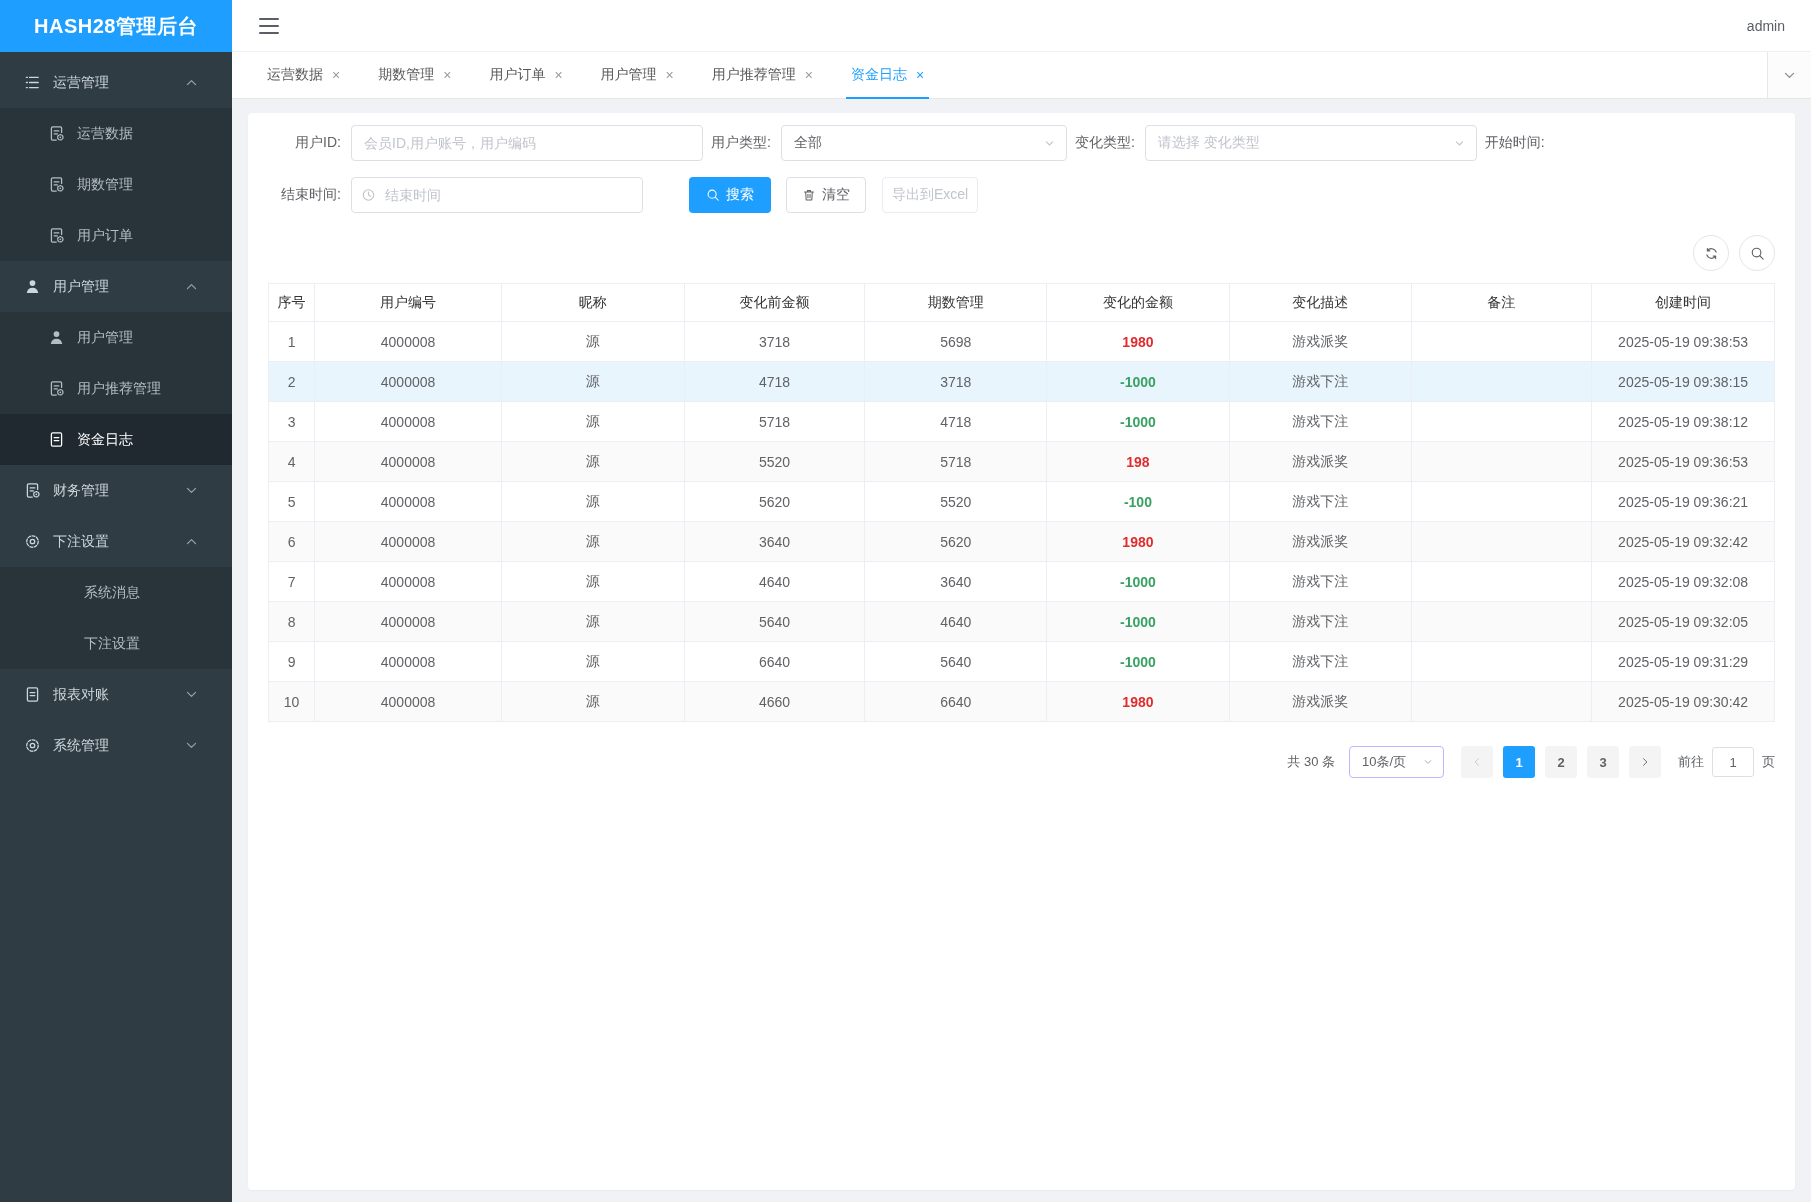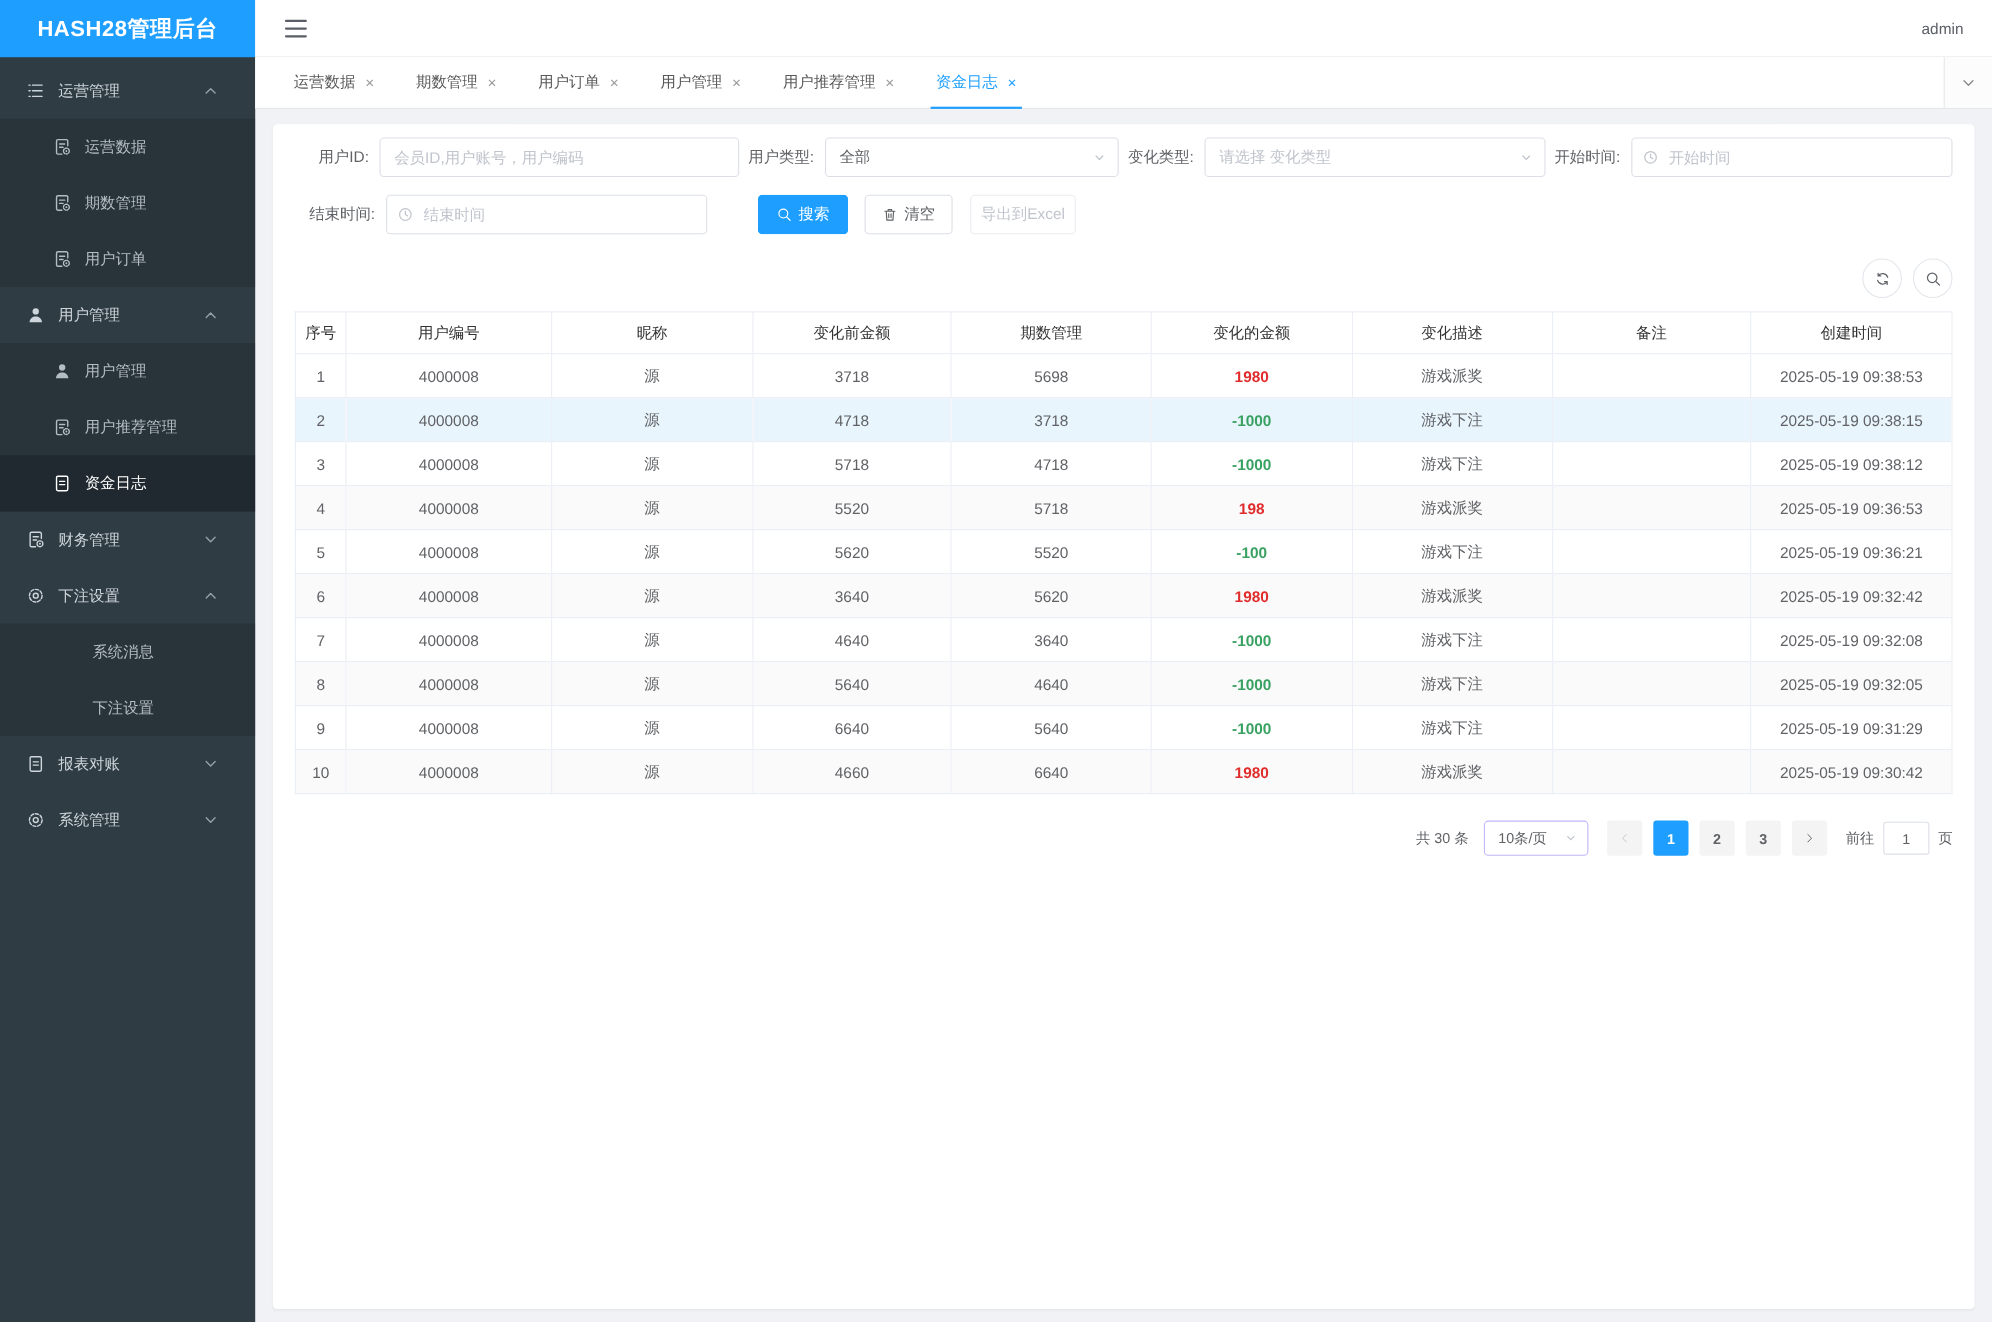--- a/index.html
+++ b/index.html
@@ -276,27 +276,20 @@
               </svg>
           </div>
           <span class="flabel ml">变化类型:</span>
           <div class="fsel w-changetype">
             <span class="ph">请选择 变化类型</span>
             <svg class="chev" viewBox="0 0 16 16" fill="none" stroke="currentColor" stroke-width="1.4" stroke-linecap="round">
                 <path d="M4.2 6 8 9.8 11.8 6"></path>
               </svg>
           </div>
           <span class="flabel ml">开始时间:</span>
-          <div class="fdate">
-            <svg class="clock" viewBox="0 0 16 16" fill="none" stroke="currentColor" stroke-width="1.2" stroke-linecap="round">
-                <circle cx="8" cy="8" r="5.6"></circle>
-                <path d="M8 4.8V8l2.3 1.4"></path>
-              </svg>
-            <input class="fi" placeholder="开始时间" style="">
-          </div>
         </div>
 
         <div class="frow">
           <span class="flabel w1">结束时间:</span>
           <div class="fdate">
             <svg class="clock" viewBox="0 0 16 16" fill="none" stroke="currentColor" stroke-width="1.2" stroke-linecap="round">
                 <circle cx="8" cy="8" r="5.6"></circle>
                 <path d="M8 4.8V8l2.3 1.4"></path>
               </svg>
             <input class="fi" placeholder="结束时间" style="">

